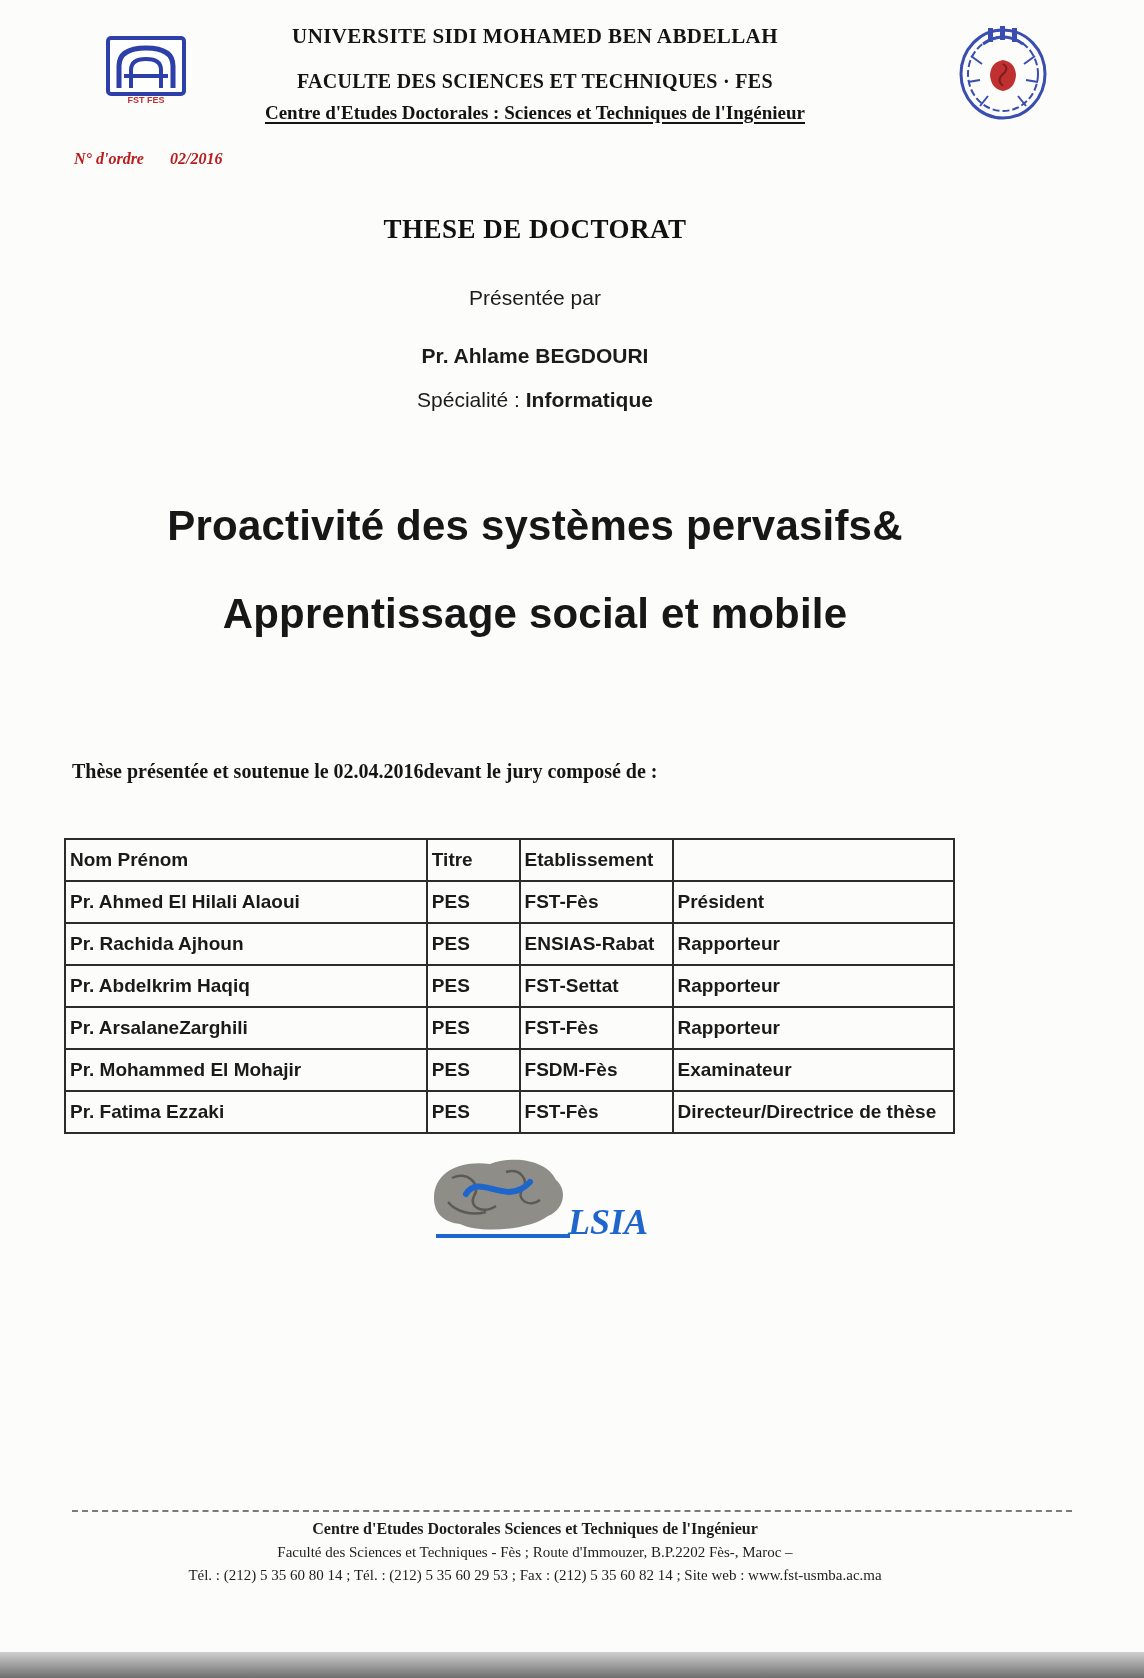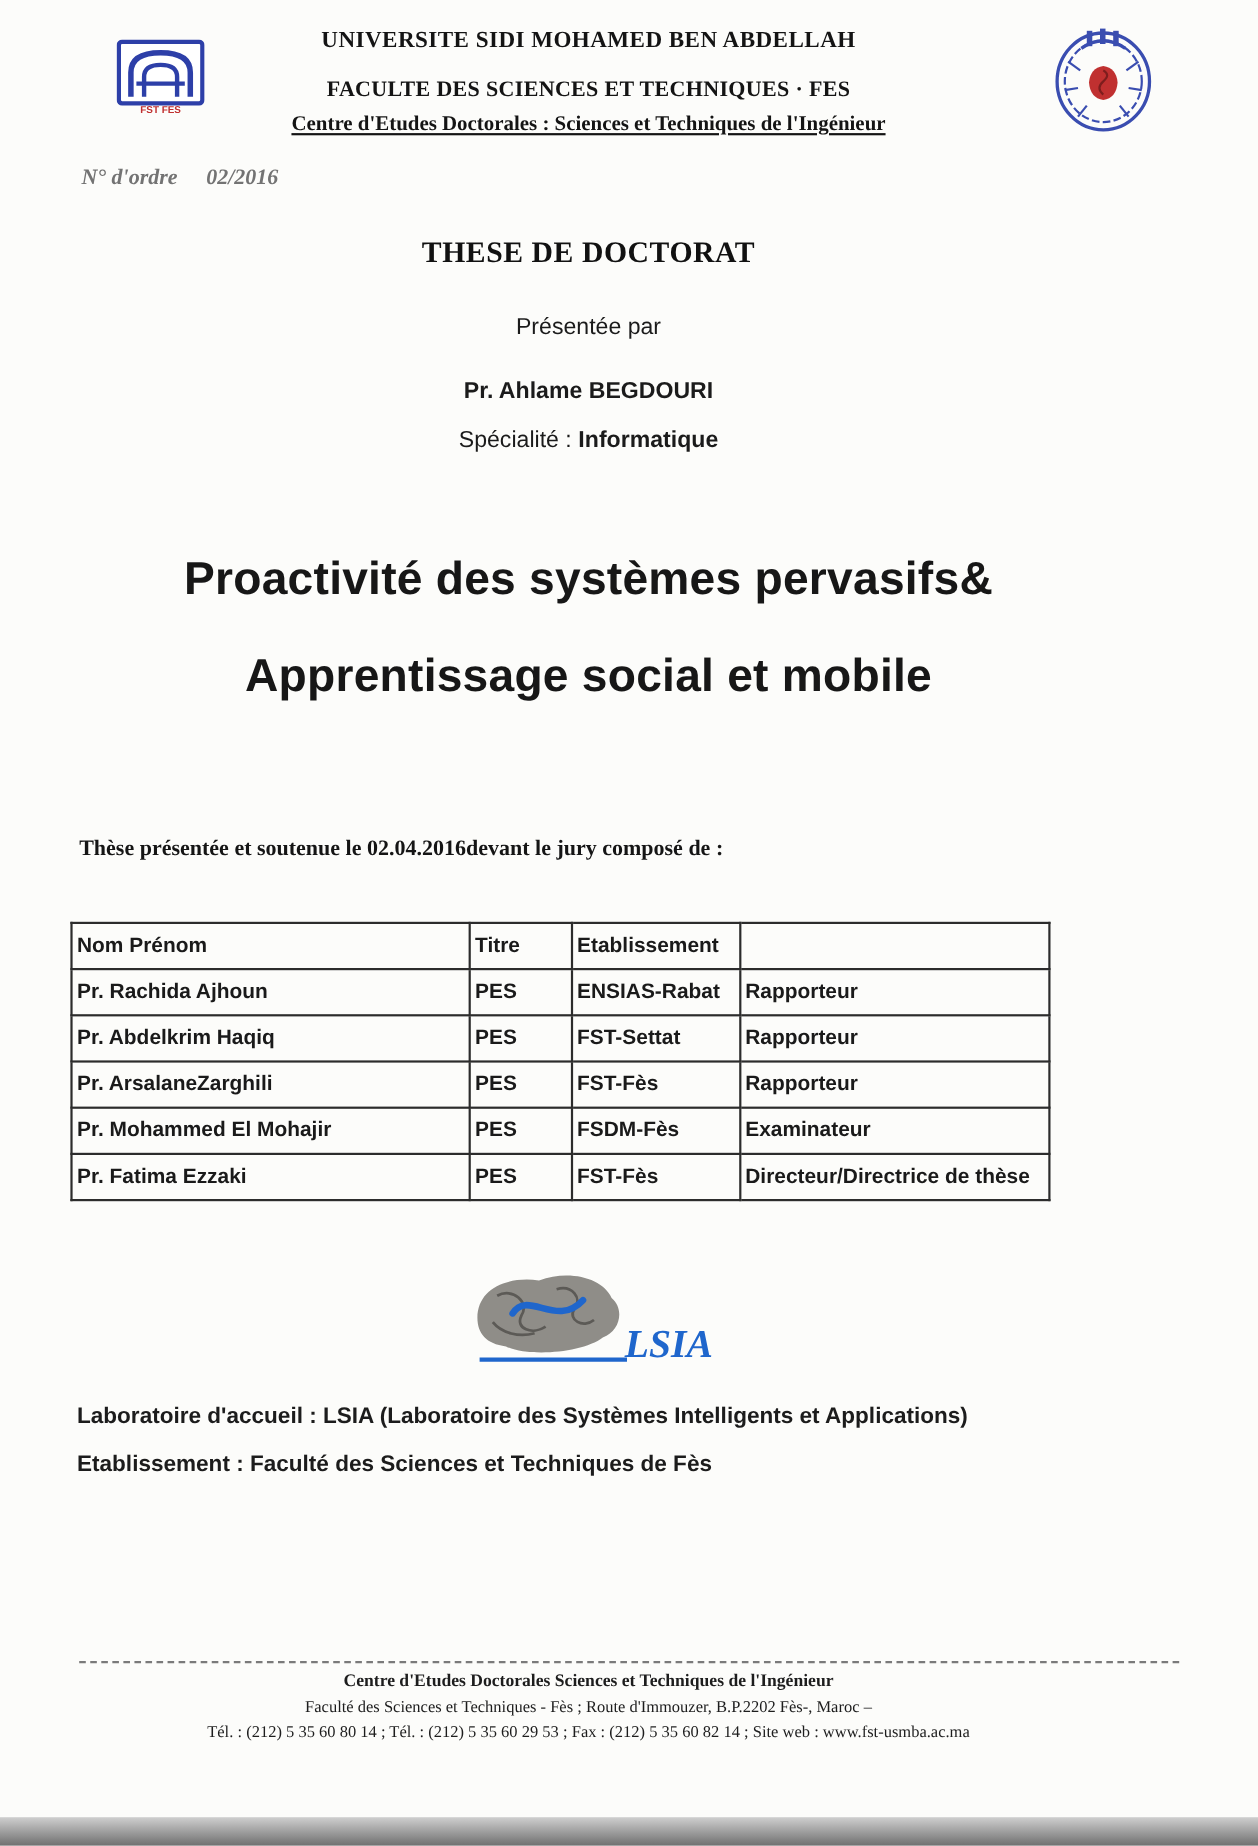--- a/index.html
+++ b/index.html
@@ -41,24 +41,24 @@
   .logo-right { position: absolute; right: 96px; top: 0; }
 
   
   .order-line {
     position: absolute;
     top: 150px;
     left: 74px;
     font-family: "Liberation Serif", serif;
     font-style: italic;
     font-weight: 700;
-    font-size: 20px;
+    font-size: 16px;
     display: flex;
     gap: 26px;
-    color: #737373;
+    color: #b91c1c;
   }
 
   
   .content-col { position: absolute; left: 0; width: 1070px; text-align: center; }
   .these-heading {
     top: 214px;
     font-family: "Liberation Serif", serif;
     font-weight: 700;
     font-size: 27px;
     letter-spacing: .5px;
@@ -238,20 +238,26 @@
     <thead>
       <tr>
         <th>Nom Prénom</th>
         <th>Titre</th>
         <th>Etablissement</th>
         <th></th>
       </tr>
     </thead>
     <tbody>
       <tr>
+        <td>Pr. Ahmed El Hilali Alaoui</td>
+        <td>PES</td>
+        <td>FST-Fès</td>
+        <td>Président</td>
+      </tr>
+      <tr>
         <td>Pr. Rachida Ajhoun</td>
         <td>PES</td>
         <td>ENSIAS-Rabat</td>
         <td>Rapporteur</td>
       </tr>
       <tr>
         <td>Pr. Abdelkrim Haqiq</td>
         <td>PES</td>
         <td>FST-Settat</td>
         <td>Rapporteur</td>
@@ -284,24 +290,20 @@
         <path d="M30 28 C44 20 60 34 52 46 C46 58 62 64 74 56"></path>
         <path d="M84 22 C98 18 108 30 100 40 C94 50 108 58 118 50"></path>
         <path d="M26 52 C34 62 50 66 64 62"></path>
       </g>
       <path d="M44 44 C58 22 84 58 108 32" stroke="#1f66cc" stroke-width="6" fill="none" stroke-linecap="round"></path>
       <line x1="14" y1="86" x2="148" y2="86" stroke="#1f66cc" stroke-width="4"></line>
     </svg>
     <span class="lsia-text">LSIA</span>
   </div>
 
-  <div class="lab-lines">
-    <div class="lab-line1">Laboratoire d'accueil : LSIA (Laboratoire des Systèmes Intelligents et Applications)</div>
-    <div class="lab-line2">Etablissement : Faculté des Sciences et Techniques de Fès</div>
-  </div>
 
   <div class="footer">
     <div class="dash-line"></div>
     <div class="footer-text">
       <div class="f-line1">Centre d'Etudes Doctorales Sciences et Techniques de l'Ingénieur</div>
       <div class="f-line2">Faculté des Sciences et Techniques - Fès ; Route d'Immouzer, B.P.2202 Fès-, Maroc –</div>
       <div class="f-line3">Tél. : (212) 5 35 60 80 14 ; Tél. : (212) 5 35 60 29 53 ;   Fax : (212) 5 35 60 82  14 ;   Site web : www.fst-usmba.ac.ma</div>
     </div>
   </div>
 

